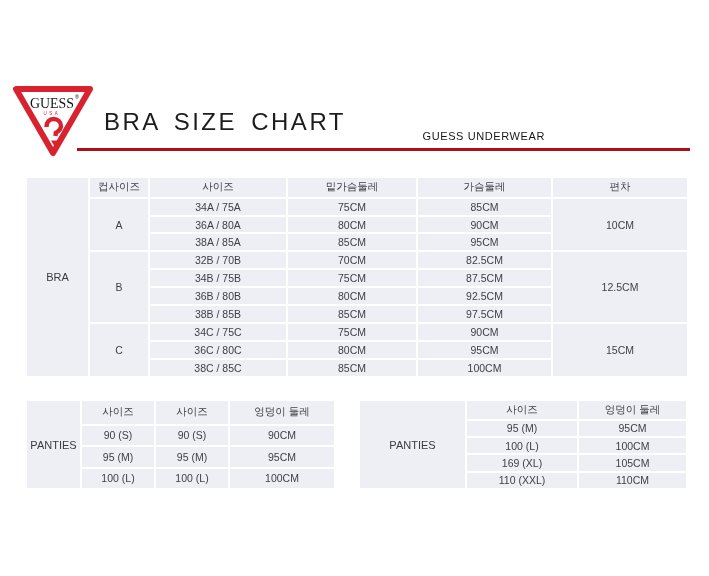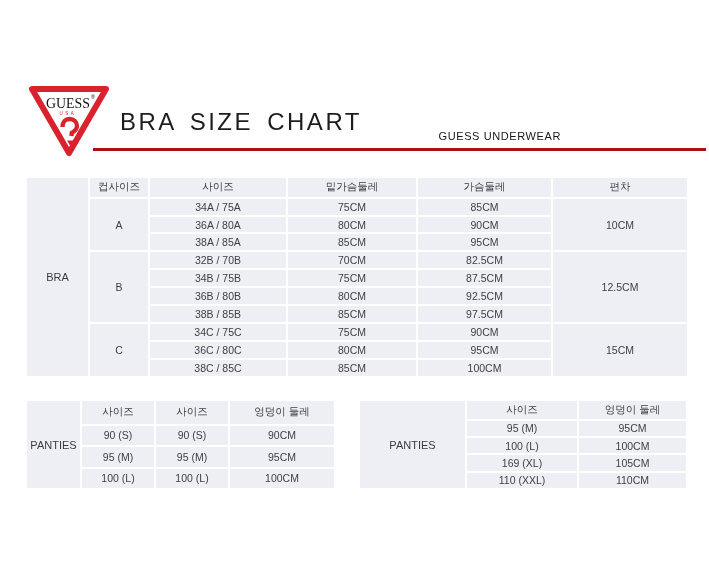--- a/index.html
+++ b/index.html
@@ -1,20 +1,20 @@
 <!DOCTYPE html>
 <html><head>
 <meta charset="utf-8">
 <style>
   html,body{margin:0;padding:0;background:#ffffff;}
   .page{
     position:relative;width:709px;height:576px;background:#ffffff;
     font-family:"Liberation Sans","DejaVu Sans",sans-serif;overflow:hidden;
   }
-  .masthead{position:absolute;left:16px;top:0;width:563px;height:176px;}
+  .masthead{position:absolute;left:0;top:0;width:563px;height:176px;}
   .logo{position:absolute;left:11px;top:85px;width:84px;height:74px;}
   .title{
     position:absolute;left:104px;top:109px;margin:0;
     font-size:24px;font-weight:400;color:#1d1d1f;
     letter-spacing:2.5px;word-spacing:5px;line-height:26px;white-space:nowrap;
   }
   .brand{
     position:absolute;right:18px;top:130px;
     font-size:11px;font-weight:400;color:#17171a;letter-spacing:0.6px;white-space:nowrap;
   }

